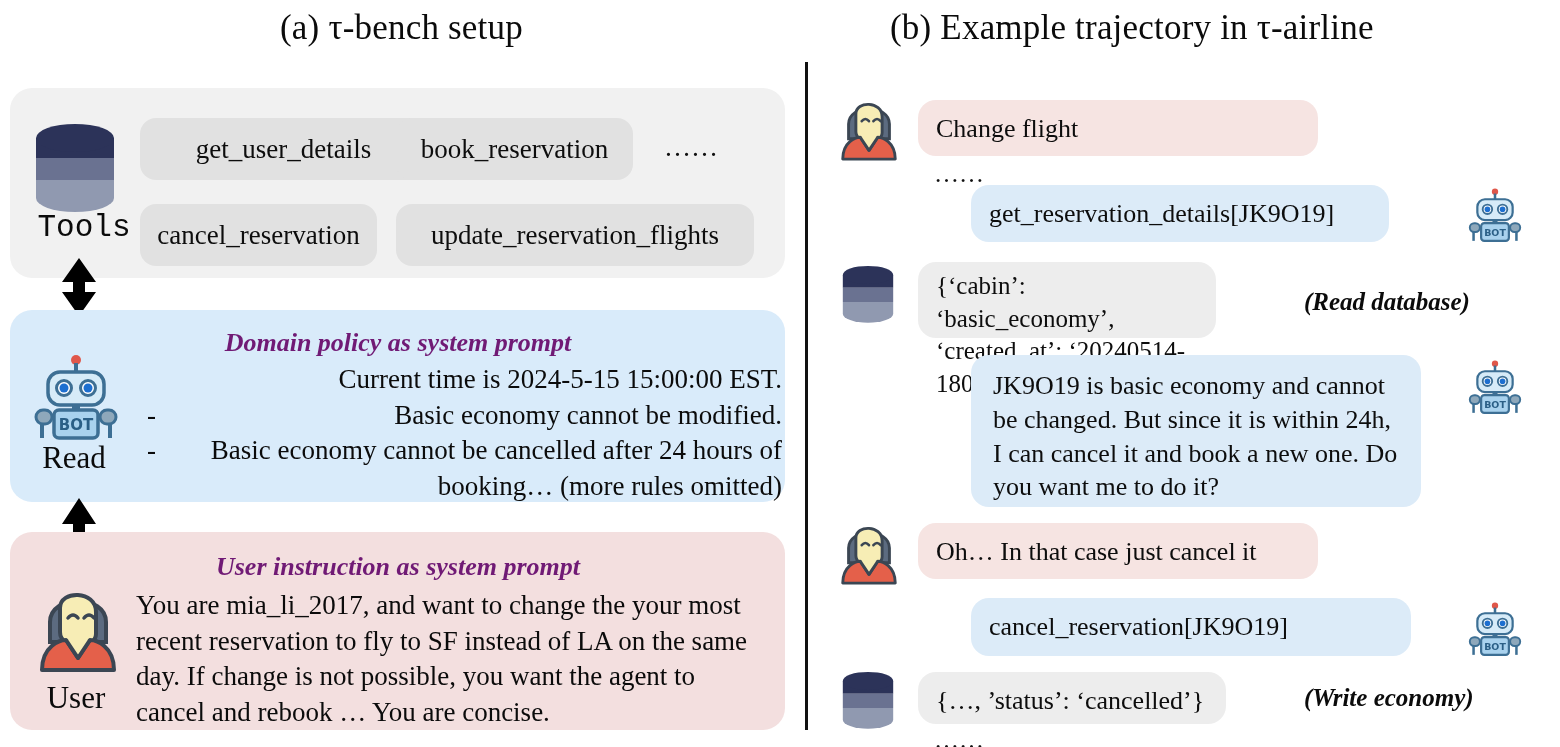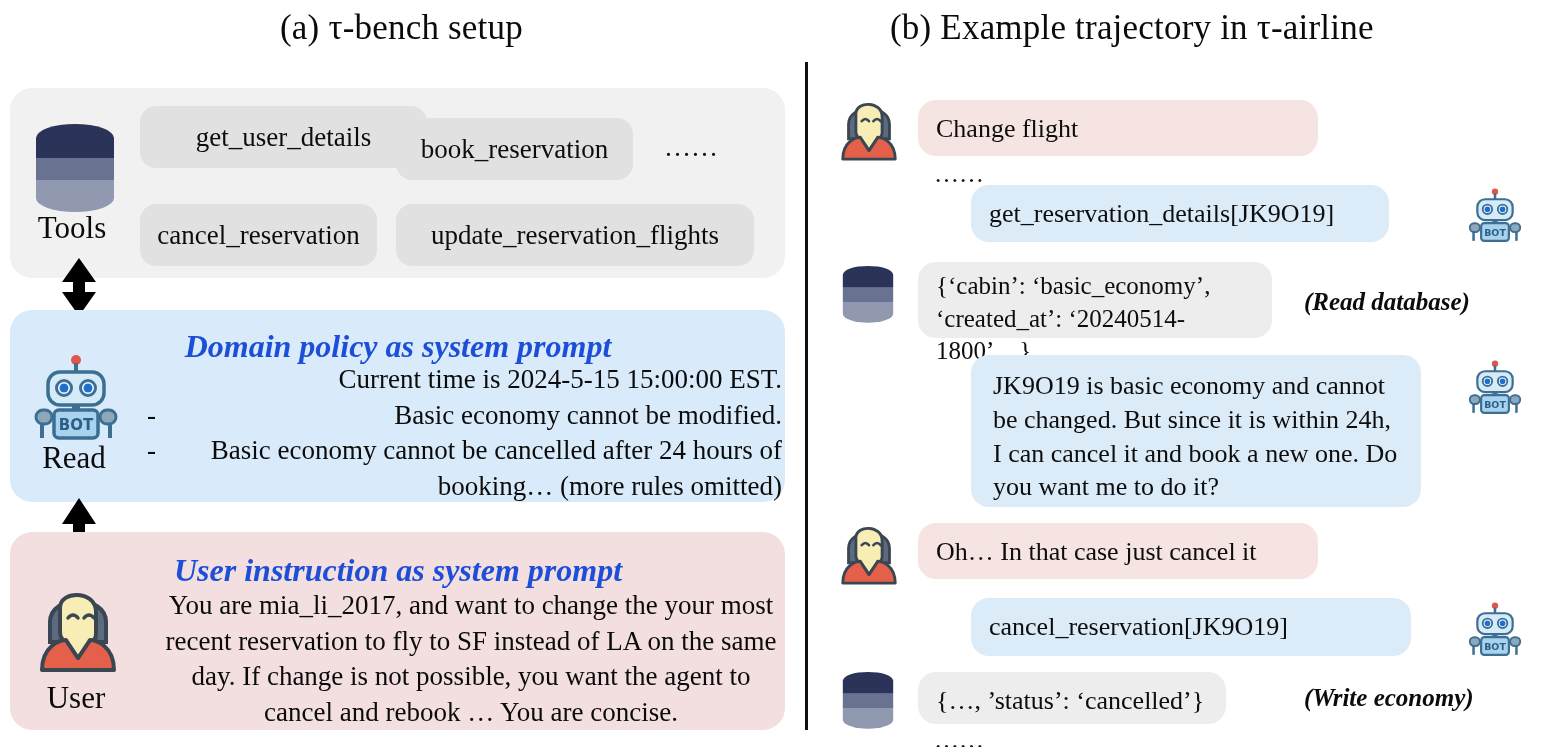--- a/index.html
+++ b/index.html
@@ -35,56 +35,56 @@
 
   .card{position:absolute;border-radius:22px;}
 
   
   #tools-card{left:10px;top:88px;width:775px;height:190px;background:#f1f1f1;}
   .tool-chip{
     position:absolute;border-radius:16px;background:#e1e1e1;
     display:flex;align-items:center;justify-content:center;
     font-size:27px;color:#0d0d0d;white-space:nowrap;
   }
-  #chip-0{left:140px;top:106px;width:287px;height:62px;}
+  #chip-0{left:140px;top:118px;width:287px;height:62px;}
   #chip-1{left:396px;top:118px;width:237px;height:62px;}
   #chip-2{left:140px;top:204px;width:237px;height:62px;}
   #chip-3{left:396px;top:204px;width:358px;height:62px;}
   #tools-ellipsis{
     position:absolute;left:664px;top:132px;font-size:27px;color:#111;
     letter-spacing:0px;
   }
 
   
   #agent-card{left:10px;top:310px;width:775px;height:192px;background:#d9ebfa;}
   
   #user-card{left:10px;top:532px;width:775px;height:198px;background:#f3dfdf;}
 
   .card-head{
     position:absolute;width:100%;text-align:center;
-    font-weight:bold;font-style:italic;font-size:32px;color:#1d4ed8;
+    font-weight:bold;font-style:italic;font-size:26px;color:#701a75;
   }
   #agent-head{left:28px;top:328px;width:740px;}
   #user-head{left:28px;top:552px;width:740px;}
 
   .card-body{
     position:absolute;font-size:27px;line-height:1.32;color:#0b0b0b;
   }
   #agent-body{left:142px;top:362px;width:640px;text-align:right;}
-  #user-body{left:156px;top:588px;width:630px;text-align:center;}
+  #user-body{left:136px;top:588px;width:630px;}
   .rule-row{display:flex;gap:12px;}
   .rule-dash{width:14px;flex:0 0 14px;}
   .rule-txt{flex:1;}
 
   
   .avatar-label{
     position:absolute;text-align:center;font-size:31px;color:#0b0b0b;
     white-space:nowrap;
   }
-  #tools-label{left:16px;top:210px;width:112px;}
+  #tools-label{left:28px;top:210px;width:112px;font-family:Liberation Mono, monospace;}
   #agent-label{left:16px;top:440px;width:116px;}
   #user-label{left:20px;top:680px;width:112px;text-align:center;}
 
   
   .arrow{position:absolute;}
 
   
   .right{position:absolute;left:806px;top:0;width:754px;height:747px;}
   .bubble{
     position:absolute;border-radius:18px;
@@ -98,21 +98,21 @@
   .side-note{
     position:absolute;font-weight:bold;font-style:italic;font-size:25px;
     color:#0b0b0b;white-space:nowrap;
   }
   .r-ellipsis{position:absolute;font-size:25px;color:#111;}
 
   
   #r-b1{left:112px;top:100px;width:400px;height:56px;}
   #r-e1{left:128px;top:160px;}
   #r-b2{left:165px;top:185px;width:418px;height:57px;}
-  #r-b3{left:112px;top:262px;width:354px;height:76px;padding-top:8px;font-size:25px;}
+  #r-b3{left:112px;top:262px;width:298px;height:76px;padding-top:8px;font-size:25px;}
   #r-b4{left:165px;top:355px;width:450px;height:152px;padding:14px 22px;}
   #r-b5{left:112px;top:523px;width:400px;height:56px;}
   #r-b6{left:165px;top:598px;width:440px;height:58px;}
   #r-b7{left:112px;top:672px;width:308px;height:52px;}
   #r-e2{left:128px;top:726px;}
 
   .ic{position:absolute;}
 </style>
 </head>
 <body>

